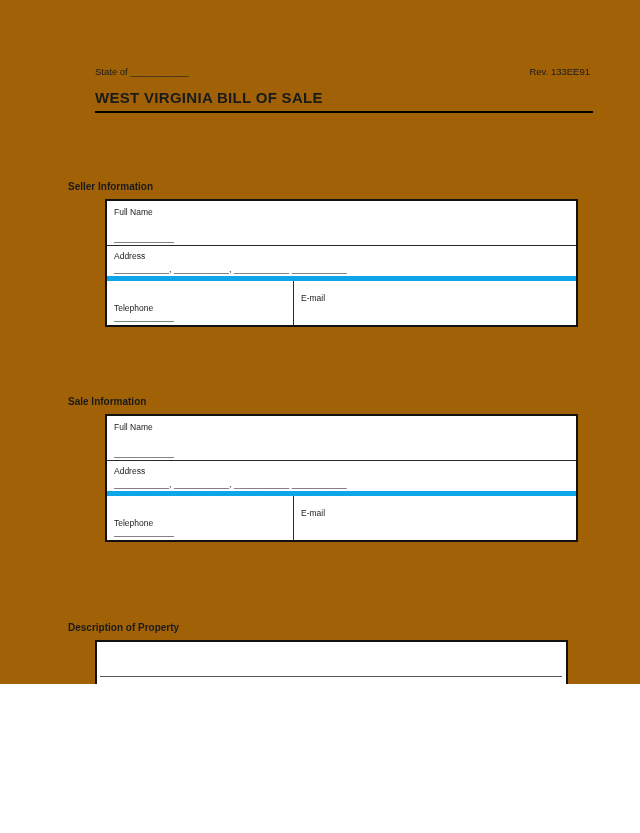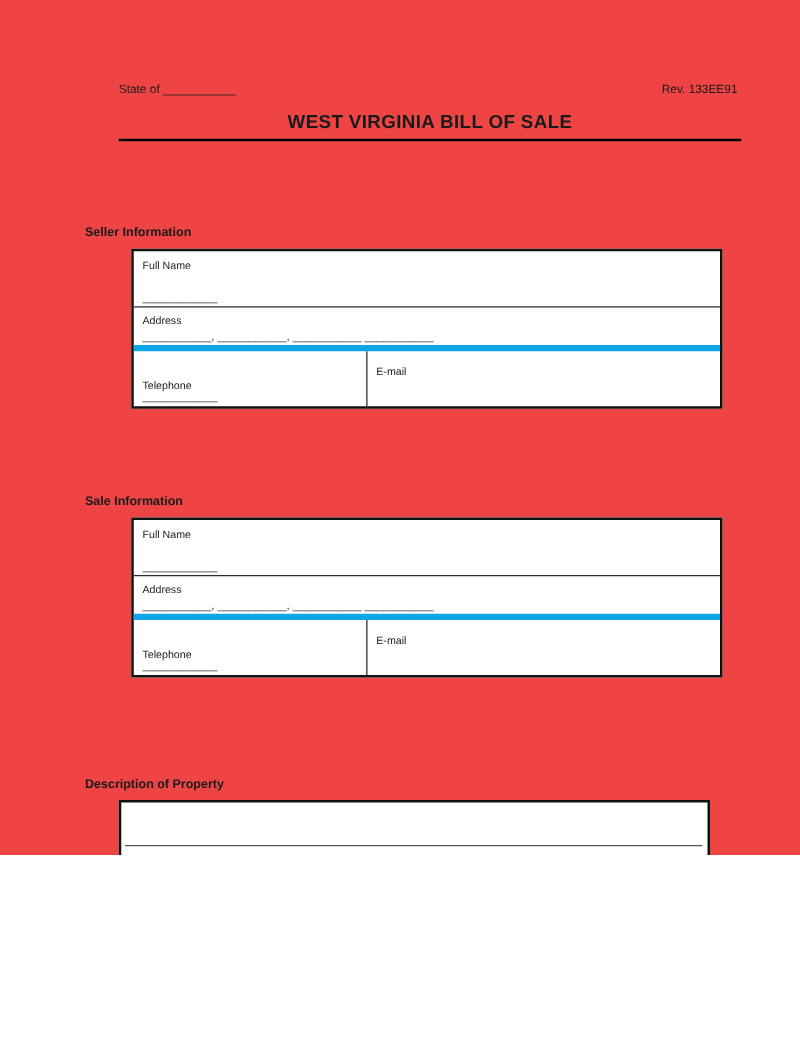--- a/index.html
+++ b/index.html
@@ -4,21 +4,21 @@
 <style>
   html, body {
     margin: 0;
     padding: 0;
     background: #ffffff;
   }
   .page {
     position: relative;
     width: 640px;
     height: 684px;
-    background: #ef4444;
+    background: #a16207;
     font-family: "Liberation Sans", sans-serif;
     color: #1a1a1a;
     overflow: hidden;
   }
   
   .hdr-state {
     position: absolute;
     left: 95px;
     top: 66px;
     font-size: 9.5px;
@@ -30,21 +30,21 @@
     top: 66px;
     font-size: 9.5px;
     white-space: nowrap;
   }
   .doc-title {
     position: absolute;
     left: 95px;
     top: 89px;
     width: 498px;
     margin: 0;
-    text-align: center;
+    text-align: left;
     font-size: 15px;
     font-weight: bold;
     letter-spacing: 0.3px;
     white-space: nowrap;
   }
   .title-rule {
     position: absolute;
     left: 95px;
     top: 111px;
     width: 498px;

